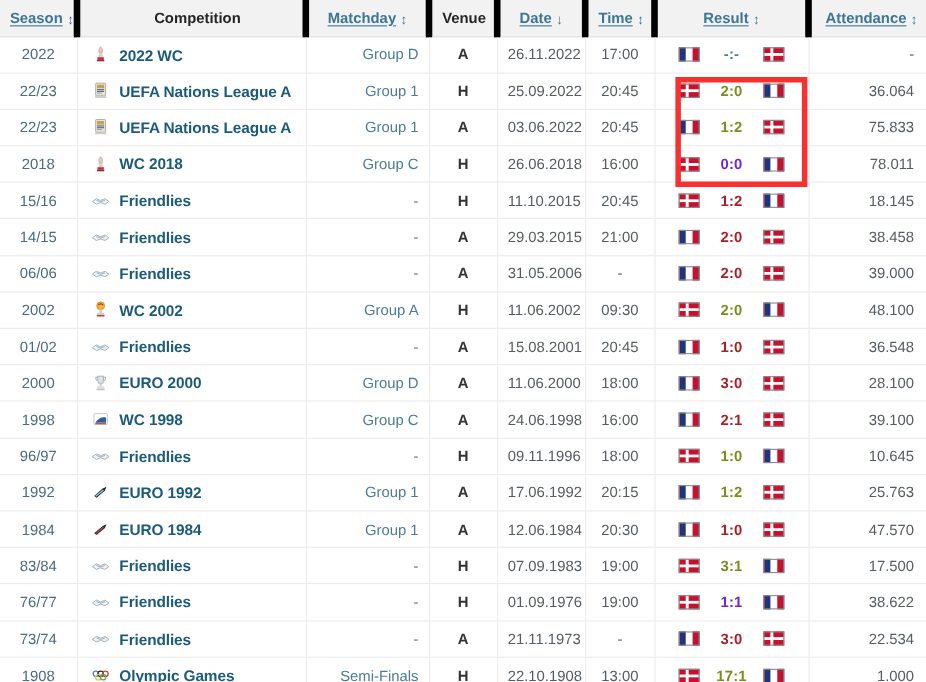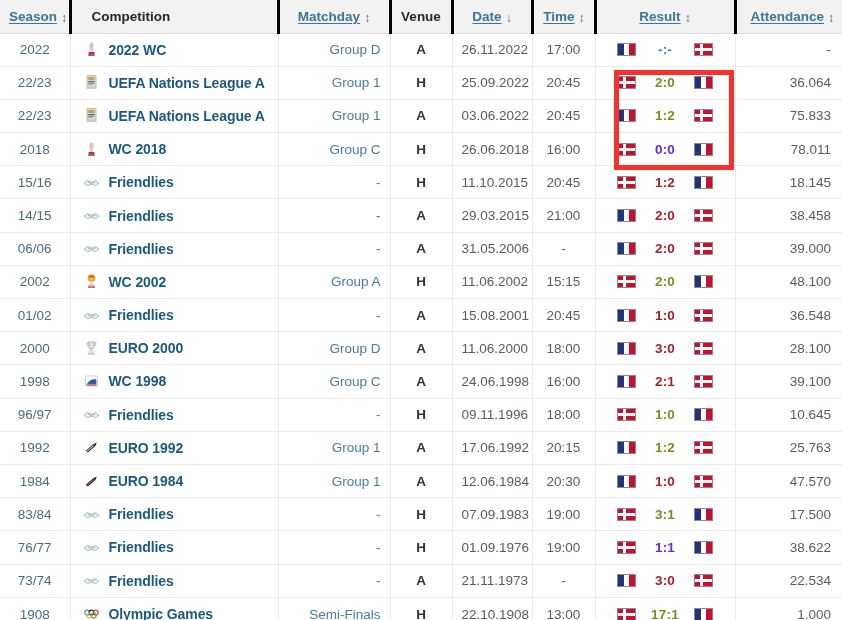--- a/index.html
+++ b/index.html
@@ -35,31 +35,31 @@
   col.c-time        { width: 63px; }
   col.c-result      { width: 140px; }
   col.c-attendance  { width: 107px; }
 
   
   thead th {
     background: #f2f2f2;
     height: 33px;
     padding: 0 9px;
     border-bottom: 1px solid #dcdcdc;
-    border-right: 3px solid #000000;
+    border-right: 6px solid #000000;
     font-size: 13.5px;
     font-weight: bold;
     color: #2b2b2b;
     white-space: nowrap;
     vertical-align: middle;
     box-sizing: border-box;
   }
   thead th:last-child { border-right: none; }
   th.th-season      { text-align: center; }
-  th.th-competition { text-align: left; padding-left: 20px; }
+  th.th-competition { text-align: center; padding-left: 20px; }
   th.th-matchday    { text-align: center; }
   th.th-venue       { text-align: center; }
   th.th-date        { text-align: center; }
   th.th-time        { text-align: right; }
   th.th-result      { text-align: center; }
   th.th-attendance  { text-align: right; padding-right: 8px; }
 
   .sortlink {
     color: #3d7596;
     text-decoration: underline;
@@ -427,21 +427,21 @@
                   <rect x="7.3" y="8.4" width="2.4" height="3" fill="#d7d2c8"></rect>
                   <rect x="5.4" y="11.4" width="6.2" height="1.8" fill="#cfc9be"></rect>
                   <rect x="5" y="13.4" width="7" height="1.3" fill="#b8333f"></rect>
                 </svg></span>
               <span class="comp-name">WC 2002</span>
             </span>
           </td>
           <td class="matchday">Group A</td>
           <td class="venue">H</td>
           <td class="date">11.06.2002</td>
-          <td class="time">15:15</td>
+          <td class="time">09:30</td>
           <td class="result">
             <span class="result-wrap">
               <span class="flag flag-dk"></span>
               <span class="score win">2:0</span>
               <span class="flag flag-fr"></span>
             </span>
           </td>
           <td class="attendance">48.100</td>
         </tr>
         <tr>

